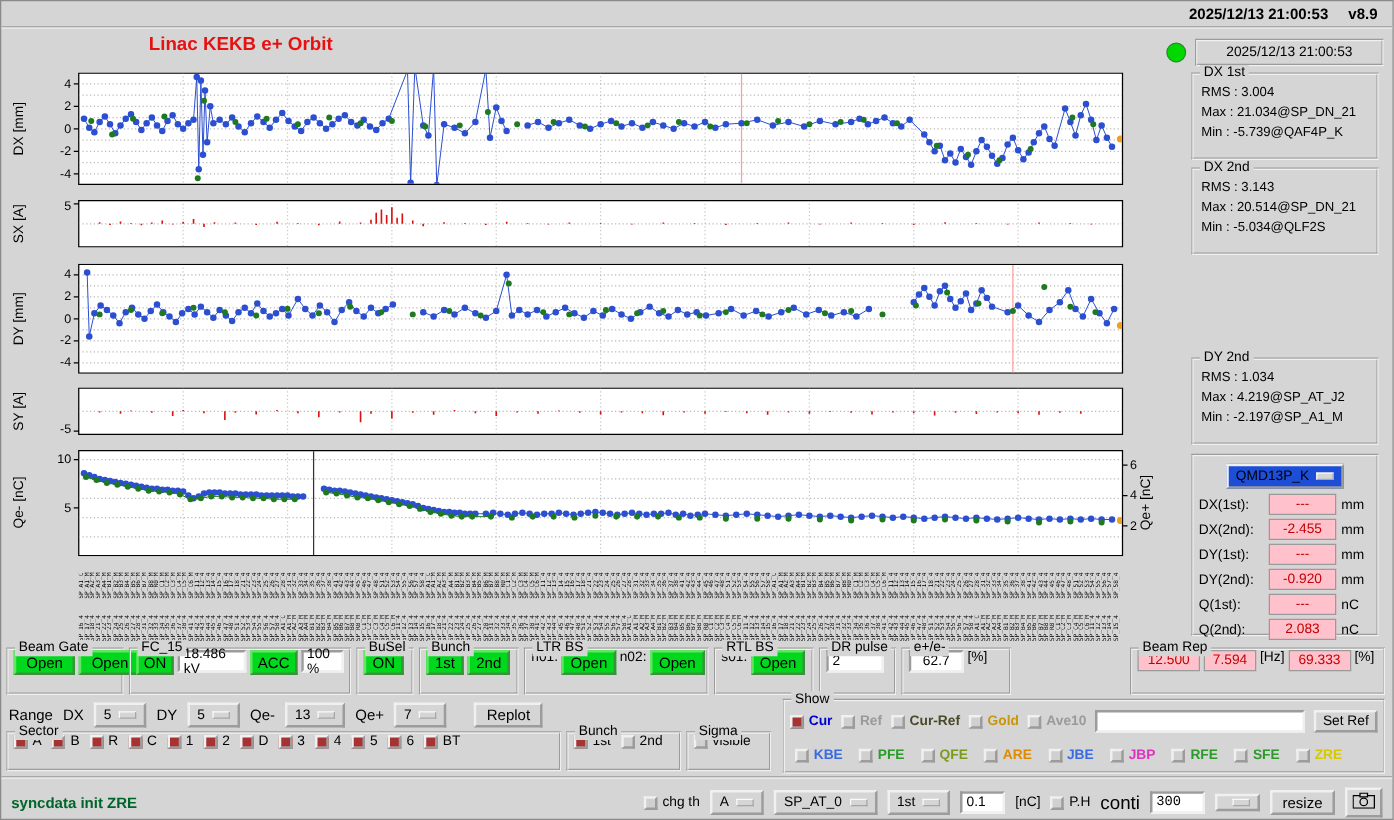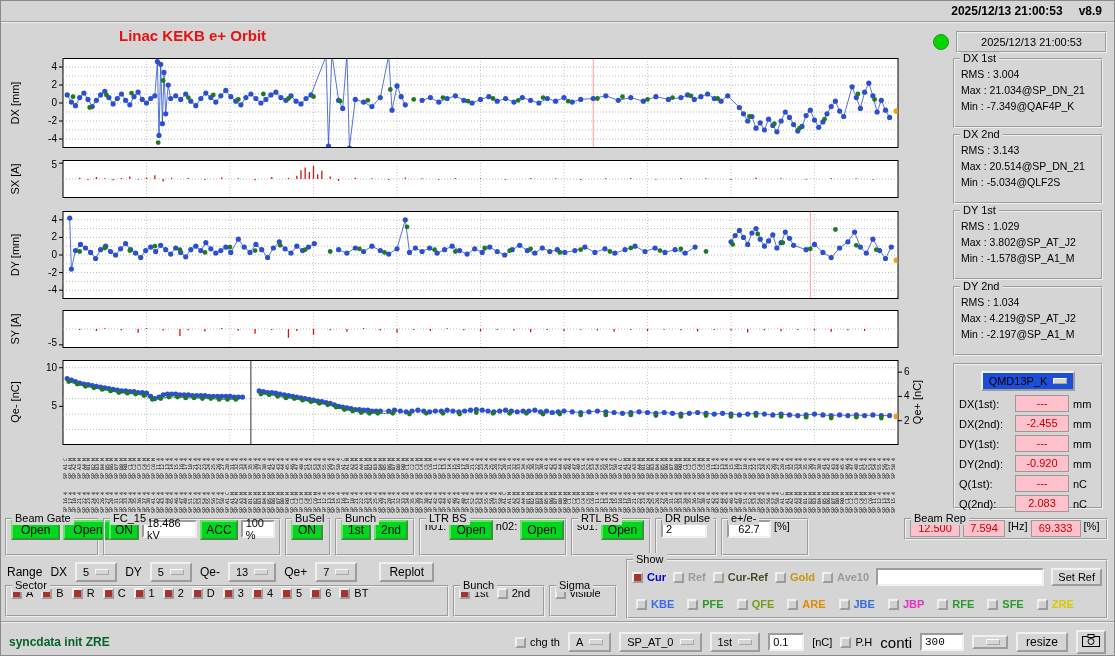--- a/index.html
+++ b/index.html
@@ -1214,33 +1214,27 @@
       <span class="vlabel">SP_12_4</span>
       <span class="vlabel">SP_13_4</span>
       <span class="vlabel">SP_14_4</span>
       <span class="vlabel">SP_15_4</span>
     </div>
 
   <div class="groupbox statbox" style="top:57px">
     <span class="glabel">DX 1st</span>
     <div class="statline">RMS : 3.004</div>
     <div class="statline">Max : 21.034@SP_DN_21</div>
-    <div class="statline">Min : -7.349@QAF4P_K</div>
+    <div class="statline">Min : -5.739@QAF4P_K</div>
   </div>
   <div class="groupbox statbox" style="top:133px">
     <span class="glabel">DX 2nd</span>
     <div class="statline">RMS : 3.143</div>
     <div class="statline">Max : 20.514@SP_DN_21</div>
     <div class="statline">Min : -5.034@QLF2S</div>
-  </div>
-  <div class="groupbox statbox" style="top:209px">
-    <span class="glabel">DY 1st</span>
-    <div class="statline">RMS : 1.029</div>
-    <div class="statline">Max : 3.802@SP_AT_J2</div>
-    <div class="statline">Min : -1.578@SP_A1_M</div>
   </div>
   <div class="groupbox statbox" style="top:285px">
     <span class="glabel">DY 2nd</span>
     <div class="statline">RMS : 1.034</div>
     <div class="statline">Max : 4.219@SP_AT_J2</div>
     <div class="statline">Min : -2.197@SP_A1_M</div>
   </div>
 
   <div class="groupbox monbox">
     <div style="display:flex;justify-content:center;margin:2px 0 3px 0;">
@@ -1342,21 +1336,21 @@
   </div>
 
   <div class="groupbox" style="left:720px;top:517px;width:88px;height:38px">
     <span class="glabel">e+/e-</span>
     <div class="grouprow">
       <div class="entry" style="width:44px;height:18px">62.7</div>
       <span class="bracket">[%]</span>
     </div>
   </div>
 
-  <div class="groupbox" style="left:903px;top:517px;width:204px;height:22px">
+  <div class="groupbox" style="left:903px;top:517px;width:204px;height:38px">
     <span class="glabel">Beam Rep</span>
     <div class="grouprow">
       <div class="pinkval" style="width:48px">12.500</div>
       <div class="pinkval" style="width:40px">7.594</div>
       <span class="bracket">[Hz]</span>
       <div class="pinkval" style="width:48px">69.333</div>
       <span class="bracket">[%]</span>
     </div>
   </div>
 

